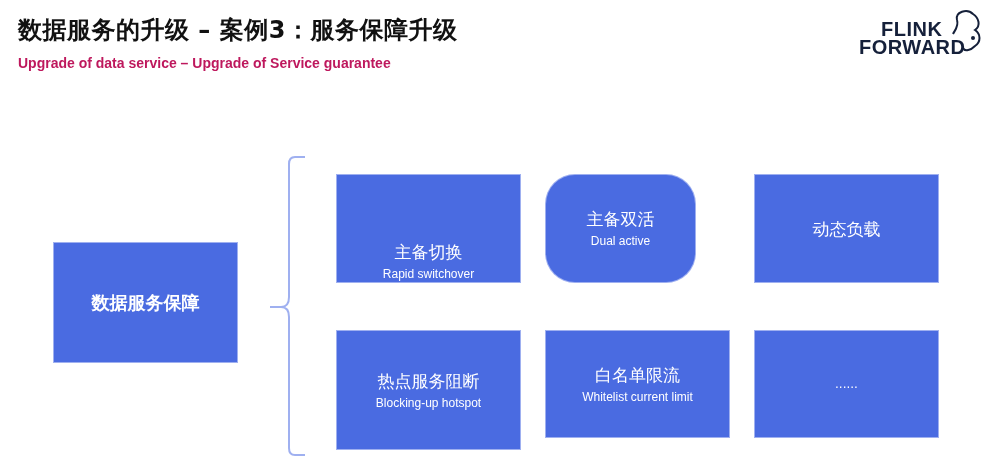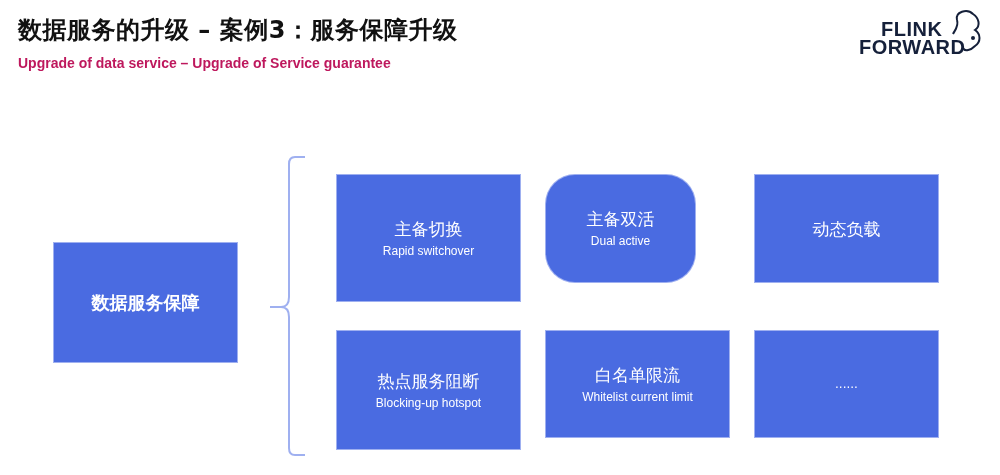--- a/index.html
+++ b/index.html
@@ -57,21 +57,21 @@
 </div>
 
 <div class="box main-box">
   <div class="zh">数据服务保障</div>
 </div>
 
 <svg class="bracket" width="40" height="310" viewBox="0 0 40 310">
   <path d="M40 7 L30 7 Q24 7 24 14 L24 147 Q24 157 16 157 L5 157 M16 157 Q24 157 24 167 L24 298 Q24 305 30 305 L40 305" fill="none" stroke="#9fb0f0" stroke-width="2"></path>
 </svg>
 
-<div class="box" style="left:337px; top:175px; width:183px; height:126px;">
+<div class="box" style="left:337px; top:175px; width:183px; height:107px;justify-content:flex-end;">
   <div class="zh">主备切换</div>
   <div class="en">Rapid switchover</div>
 </div>
 <div class="box" style="left:546px; top:175px; width:149px; height:107px;border-radius:29px;">
   <div class="zh">主备双活</div>
   <div class="en">Dual active</div>
 </div>
 <div class="box" style="left:755px; top:175px; width:183px; height:107px;">
   <div class="zh">动态负载</div>
 </div>

